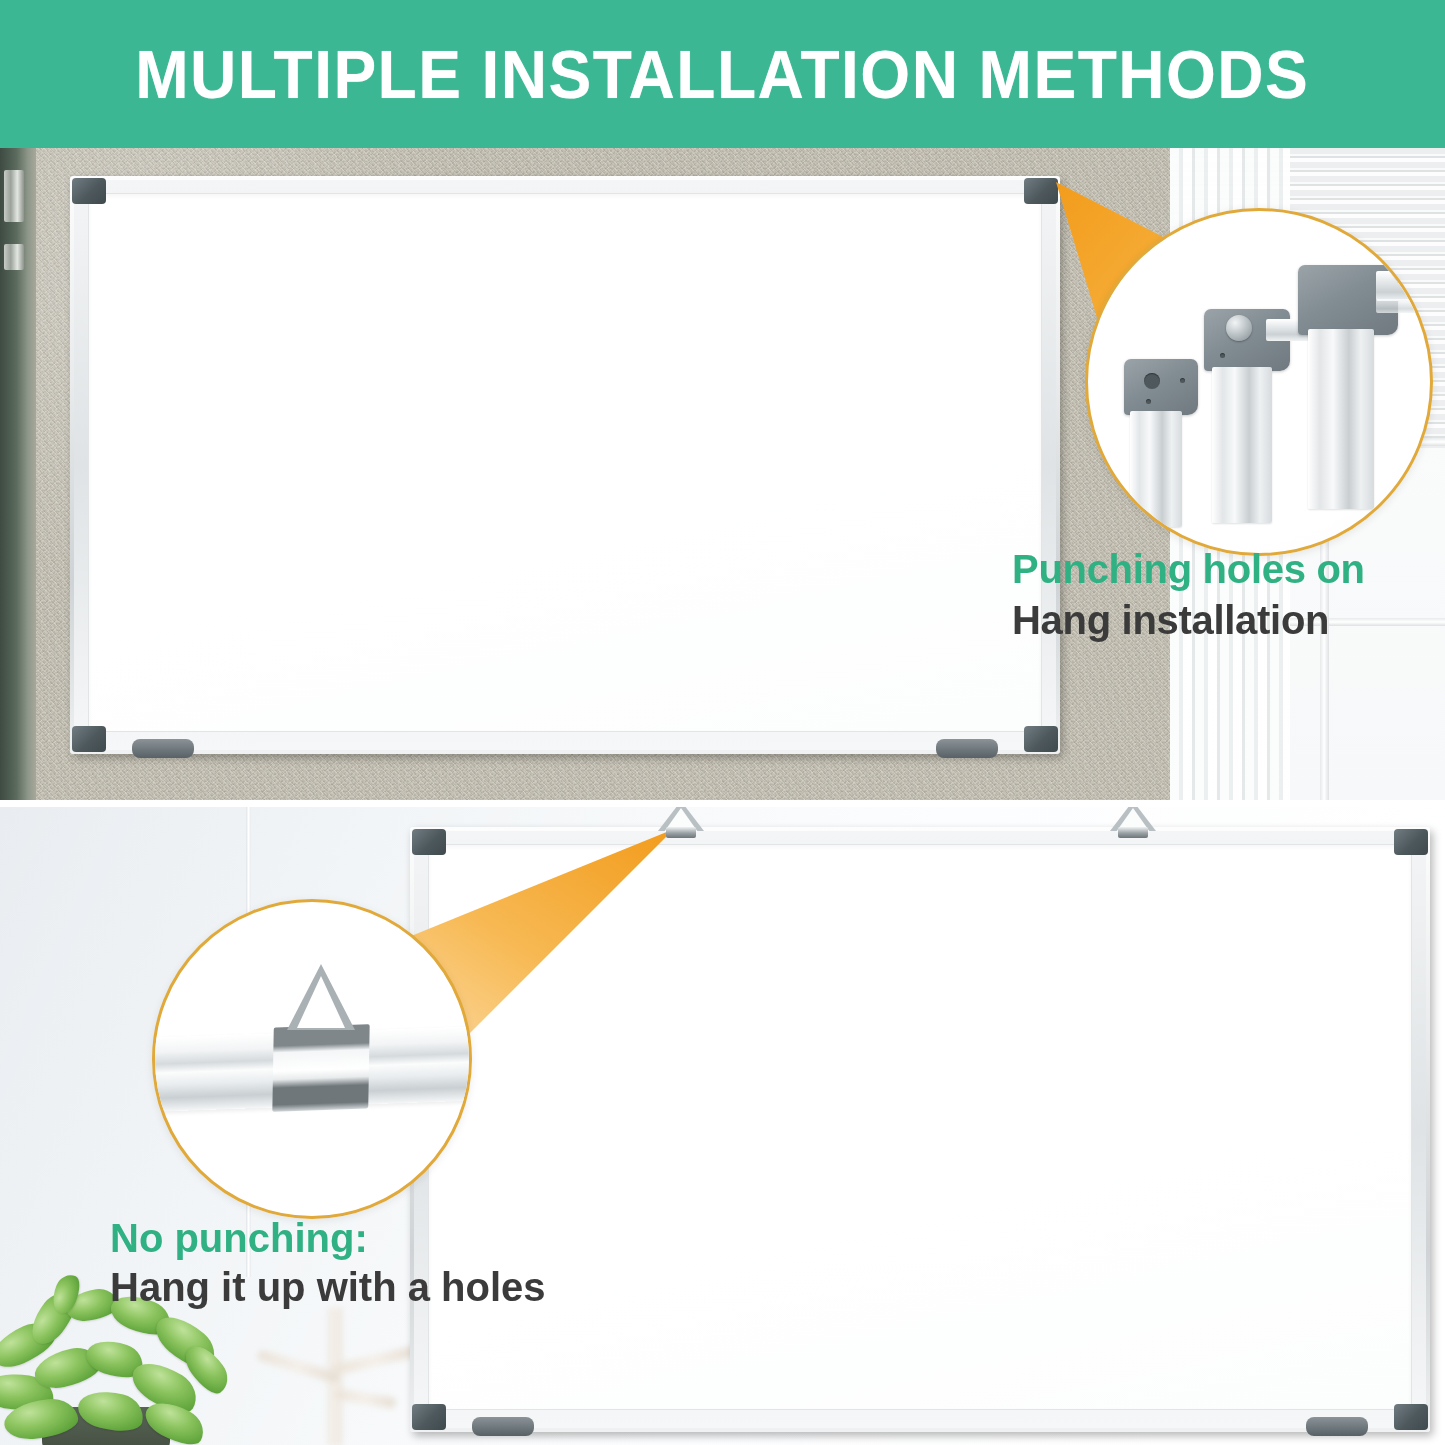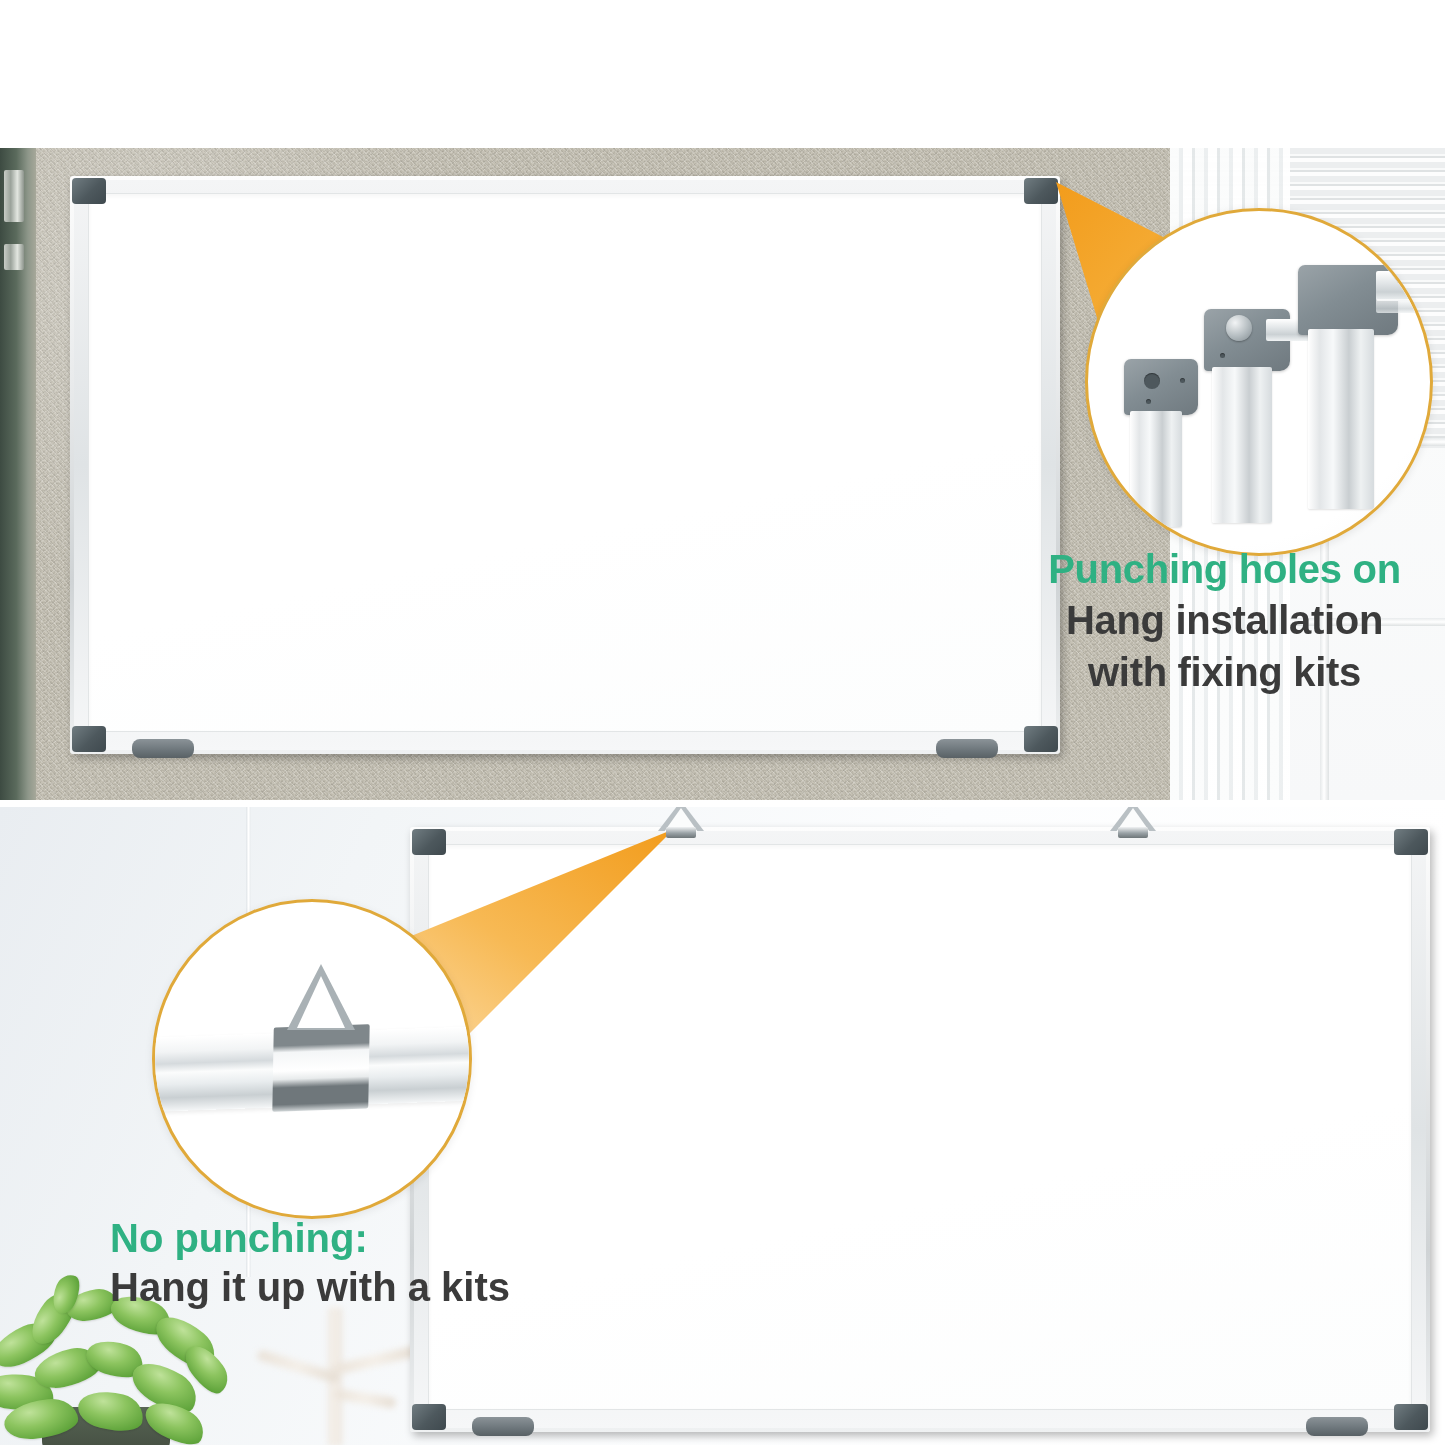--- a/index.html
+++ b/index.html
@@ -181,21 +181,21 @@
   }
   .top-rail {
     position:absolute;
     background:linear-gradient(180deg,#ffffff,#e2e6e8 40%,#cbd1d4 70%,#f0f3f4);
     border-radius:2px;
   }
 
   
   .text-top {
     position:absolute; left:1012px; top:398px; width:425px;
-    text-align:center; z-index:9;
+    z-index:9;
   }
   .t-green {
     color:#2fb183; font-weight:bold; font-size:40px; line-height:46px;
     letter-spacing:-.3px;
   }
   .t-dark {
     color:#3b3b3b; font-weight:bold; font-size:40px; line-height:48px;
     letter-spacing:-.3px; margin-top:4px;
   }
 
@@ -328,20 +328,23 @@
   .t-dark-b {
     color:#3b3b3b; font-weight:bold; font-size:40px; line-height:48px;
     margin-top:2px; white-space:nowrap;
   }
 </style>
 </head>
 <body>
 
 <div id="page">
 
+  <div class="banner">
+    <div class="banner-title">MULTIPLE INSTALLATION METHODS</div>
+  </div>
 
   <div class="panel-top">
 
     <div class="wall">
       <div class="wall-grain"></div>
     </div>
 
     <div class="door-jamb">
       <div class="jamb-hinge h1"></div>
       <div class="jamb-hinge h2"></div>
@@ -403,21 +406,20 @@
         <div class="cap" style="left:0;  top:0;  width:100px; height:70px;"></div>
         <div class="rail" style="left:10px;top:64px; width:66px; height:180px;"></div>
         <div class="top-rail" style="left:78px; top:6px; width:78px; height:30px;"></div>
         <div class="top-rail" style="left:78px; top:34px; width:78px; height:14px; opacity:.75;"></div>
       </div>
     </div>
 
     <div class="text-top">
       <div class="t-green">Punching holes on</div>
       <div class="t-dark">Hang installation</div>
-      <div class="t-dark">with fixing kits</div>
     </div>
 
   </div>
 
   <div class="divider"></div>
 
   <div class="panel-bottom">
 
     <div class="room-wall"></div>
     <div class="wall-panel-edge"></div>
@@ -483,18 +485,18 @@
       <div class="leaf" style="left:148px;top:92px; width:70px; height:38px; transform:rotate(32deg);"></div>
       <div class="leaf" style="left:22px; top:124px;width:74px; height:38px; transform:rotate(-6deg);"></div>
       <div class="leaf" style="left:96px; top:116px;width:66px; height:38px; transform:rotate(14deg);"></div>
       <div class="leaf" style="left:162px;top:130px;width:62px; height:34px; transform:rotate(28deg);"></div>
       <div class="leaf" style="left:64px; top:6px;  width:40px; height:24px; transform:rotate(-68deg);"></div>
       <div class="leaf" style="left:198px;top:78px; width:54px; height:30px; transform:rotate(54deg);"></div>
     </div>
 
     <div class="text-bot">
       <div class="t-green-b">No punching:</div>
-      <div class="t-dark-b">Hang it up with a kits</div>
+      <div class="t-dark-b">Hang it up with a holes</div>
     </div>
 
   </div>
 
 </div>
 
 </body></html>

